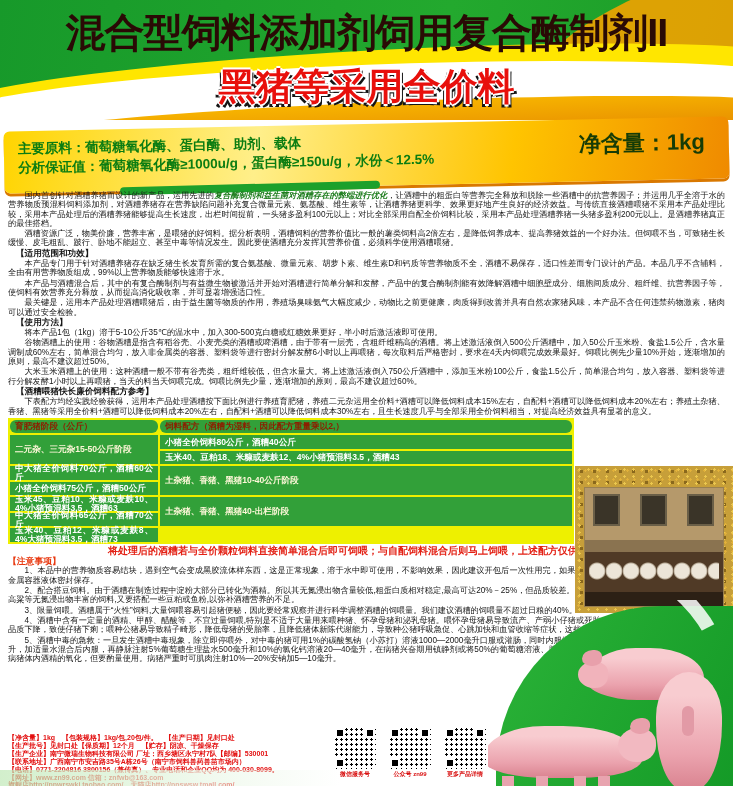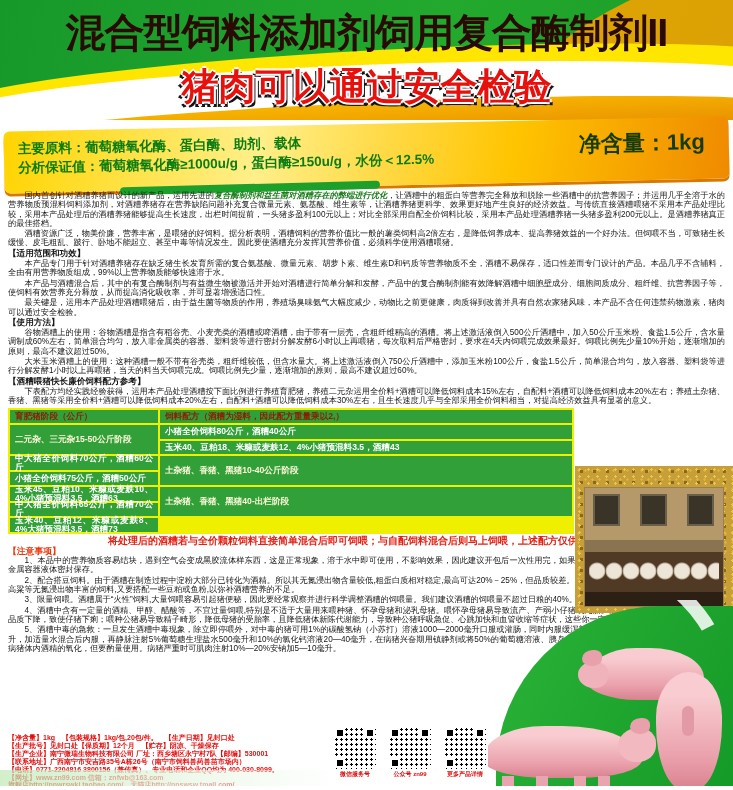--- a/index.html
+++ b/index.html
@@ -20,27 +20,27 @@
   .band{position:absolute;left:4px;top:124px;width:725px;height:62px;transform:rotate(-1.2deg);
         background:linear-gradient(100deg,#ffd400,#ffef8a 35%,#ffc400 70%,#ef8a00);border-radius:6px;
         box-shadow:0 3px 0 #d97800;}
   .band-in{position:absolute;left:14px;top:8px;right:8px;}
   .band-line{font-size:13.5px;font-weight:bold;color:#0c7d12;line-height:19px;}
   .net{position:absolute;right:24px;top:10px;font-size:22px;font-weight:bold;color:#163c06;}
   .band-sliver{position:absolute;left:120px;top:184px;width:260px;height:8px;background:#1da02b;transform:rotate(-1.5deg);border-radius:4px;}
   
   .bodytext{position:absolute;left:8px;top:191px;width:717px;color:#161616;font-size:8.2px;line-height:9.3px;text-align:justify;}
   .bodytext p{margin:0 0 1px 0;}
-  .hd{font-weight:bold;font-size:8.6px;margin:1px 0;}
+  .hd{font-weight:bold;font-size:8.6px;margin:1px 8px;}
   .hl{color:#1d7d1d;font-weight:bold;font-style:italic;}
   
   .ftable{width:562px;background:#eef000;padding:2px;display:grid;grid-template-columns:148px 1fr;gap:2px;
           grid-auto-rows:13.5px;margin:2px 0 1px 0;}
   .cell{background:#32a039;color:#fff;font-size:8.6px;font-weight:bold;display:flex;align-items:center;padding:0 5px;line-height:9px;}
-  .cell.th{color:#8b2000;}
+  .cell.th{color:#8b2000;border-radius:6px;}
   .cell.stage{grid-row:span 2;color:#fdf7d8;}
   .note-red{color:#e32014;font-weight:bold;font-size:10px;text-align:center;width:700px;margin:2px 0;}
   .notice{width:700px;}
   .notice .nh{color:#e8380f;font-weight:bold;font-size:8.8px;}
   
   .grainblock{position:absolute;left:575px;top:466px;width:158px;height:147px;background-color:#c79f39;
      background-image:radial-gradient(#ecc84e 22%,transparent 24%),radial-gradient(#8a681c 18%,transparent 20%),radial-gradient(#e3b23a 20%,transparent 22%);
      background-size:9px 7px,13px 11px,7px 9px;}
   .trough{position:absolute;left:10px;top:22px;width:138px;height:118px;background:#b5996b;box-shadow:0 0 0 1px #9a8050;}
   .win{position:absolute;top:6px;width:27px;height:32px;background:#3a3428;box-shadow:inset 0 0 0 2px #6a5f48;}
@@ -83,40 +83,41 @@
 <body>
 
 <div class="page">
 
   <div class="header">
     <div class="sw sw-o2"></div>
     <div class="sw sw-y1"></div>
     <div class="sw sw-w1"></div>
     <div class="sw sw-o1"></div>
     <div class="title">混合型饲料添加剂饲用复合酶制剂II</div>
-    <div class="subtitle">猪肉可以通过安全检验</div>
+    <div class="subtitle">黑猪等采用全价料</div>
   </div>
 
   <div class="band">
     <div class="band-in">
       <div class="band-line">主要原料：葡萄糖氧化酶、蛋白酶、助剂、载体</div>
       <div class="band-line">分析保证值：葡萄糖氧化酶≥1000u/g，蛋白酶≥150u/g，水份＜12.5%</div>
     </div>
     <div class="net">净含量：1kg</div>
   </div>
   <div class="band-sliver"></div>
 
   <div class="bodytext">
     <p><span>　　国内首创针对酒糟养猪而设计的新产品，运用先进的</span><span class="hl">复合酶制剂和益生菌对酒糟存在的弊端进行优化</span><span>，让酒糟中的粗蛋白等营养完全释放和脱除一些酒糟中的抗营养因子；并运用几乎全溶于水的营养物质预混料饲料添加剂，对酒糟养猪存在营养缺陷问题补充复合微量元素、氨基酸、维生素等，让酒糟养猪更科学、效果更好地产生良好的经济效益。与传统直接酒糟喂猪不采用本产品处理比较，采用本产品处理后的酒糟养猪能够提高生长速度，出栏时间提前，一头猪多盈利100元以上；对比全部采用自配全价饲料比较，采用本产品处理酒糟养猪一头猪多盈利200元以上。是酒糟养猪真正的最佳搭档。</span></p>
     <p>　　酒糟资源广泛，物美价廉，营养丰富，是喂猪的好饲料。据分析表明，酒糟饲料的营养价值比一般的薯类饲料高2倍左右，是降低饲养成本、提高养猪效益的一个好办法。但饲喂不当，可致猪生长缓慢、皮毛粗乱、跛行、卧地不能起立、甚至中毒等情况发生。因此要使酒糟充分发挥其营养价值，必须科学使用酒糟喂猪。</p>
     <div class="hd">【适用范围和功效】</div>
     <p>　　本产品专门用于针对酒糟养猪存在缺乏猪生长发育所需的复合氨基酸、微量元素、胡萝卜素、维生素D和钙质等营养物质不全，酒糟不易保存，适口性差而专门设计的产品。本品几乎不含辅料，全由有用营养物质组成，99%以上营养物质能够快速溶于水。</p>
     <p>　　本产品与酒糟混合后，其中的有复合酶制剂与有益微生物被激活并开始对酒糟进行简单分解和发酵，产品中的复合酶制剂能有效降解酒糟中细胞壁成分、细胞间质成分、粗纤维、抗营养因子等，使饲料有效营养充分释放，从而提高消化吸收率，并可显著增强适口性。</p>
     <p>　　最关键是，运用本产品处理酒糟喂猪后，由于益生菌等物质的作用，养殖场臭味氨气大幅度减少，动物比之前更健康，肉质得到改善并具有自然农家猪风味，本产品不含任何违禁药物激素，猪肉可以通过安全检验。</p>
     <div class="hd">【使用方法】</div>
+    <p>　　将本产品1包（1kg）溶于5-10公斤35℃的温水中，加入300-500克白糖或红糖效果更好，半小时后激活液即可使用。</p>
     <p>　　谷物酒糟上的使用：谷物酒糟是指含有稻谷壳、小麦壳类的酒糟或啤酒糟，由于带有一层壳，含粗纤维稍高的酒糟。将上述激活液倒入500公斤酒糟中，加入50公斤玉米粉、食盐1.5公斤，含水量调制成60%左右，简单混合均匀，放入非金属类的容器、塑料袋等进行密封分解发酵6小时以上再喂猪，每次取料后严格密封，要求在4天内饲喂完成效果最好。饲喂比例先少量10%开始，逐渐增加的原则，最高不建议超过50%。</p>
     <p>　　大米玉米酒糟上的使用：这种酒糟一般不带有谷壳类，粗纤维较低，但含水量大。将上述激活液倒入750公斤酒糟中，添加玉米粉100公斤，食盐1.5公斤，简单混合均匀，放入容器、塑料袋等进行分解发酵1小时以上再喂猪，当天的料当天饲喂完成。饲喂比例先少量，逐渐增加的原则，最高不建议超过60%。</p>
     <div class="hd">【酒糟喂猪快长廉价饲料配方参考】</div>
     <p>　　下表配方均经实践经验获得，运用本产品处理酒糟按下面比例进行养殖育肥猪，养殖二元杂运用全价料+酒糟可以降低饲料成本15%左右，自配料+酒糟可以降低饲料成本20%左右；养殖土杂猪、香猪、黑猪等采用全价料+酒糟可以降低饲料成本20%左右，自配料+酒糟可以降低饲料成本30%左右，且生长速度几乎与全部采用全价饲料相当，对提高经济效益具有显著的意义。</p>
 
     <div class="ftable">
       <div class="cell th">育肥猪阶段（公斤）</div>
       <div class="cell th">饲料配方（酒糟为湿料，因此配方重量乘以2,）</div>
 
       <div class="cell stage">二元杂、三元杂15-50公斤阶段</div>

